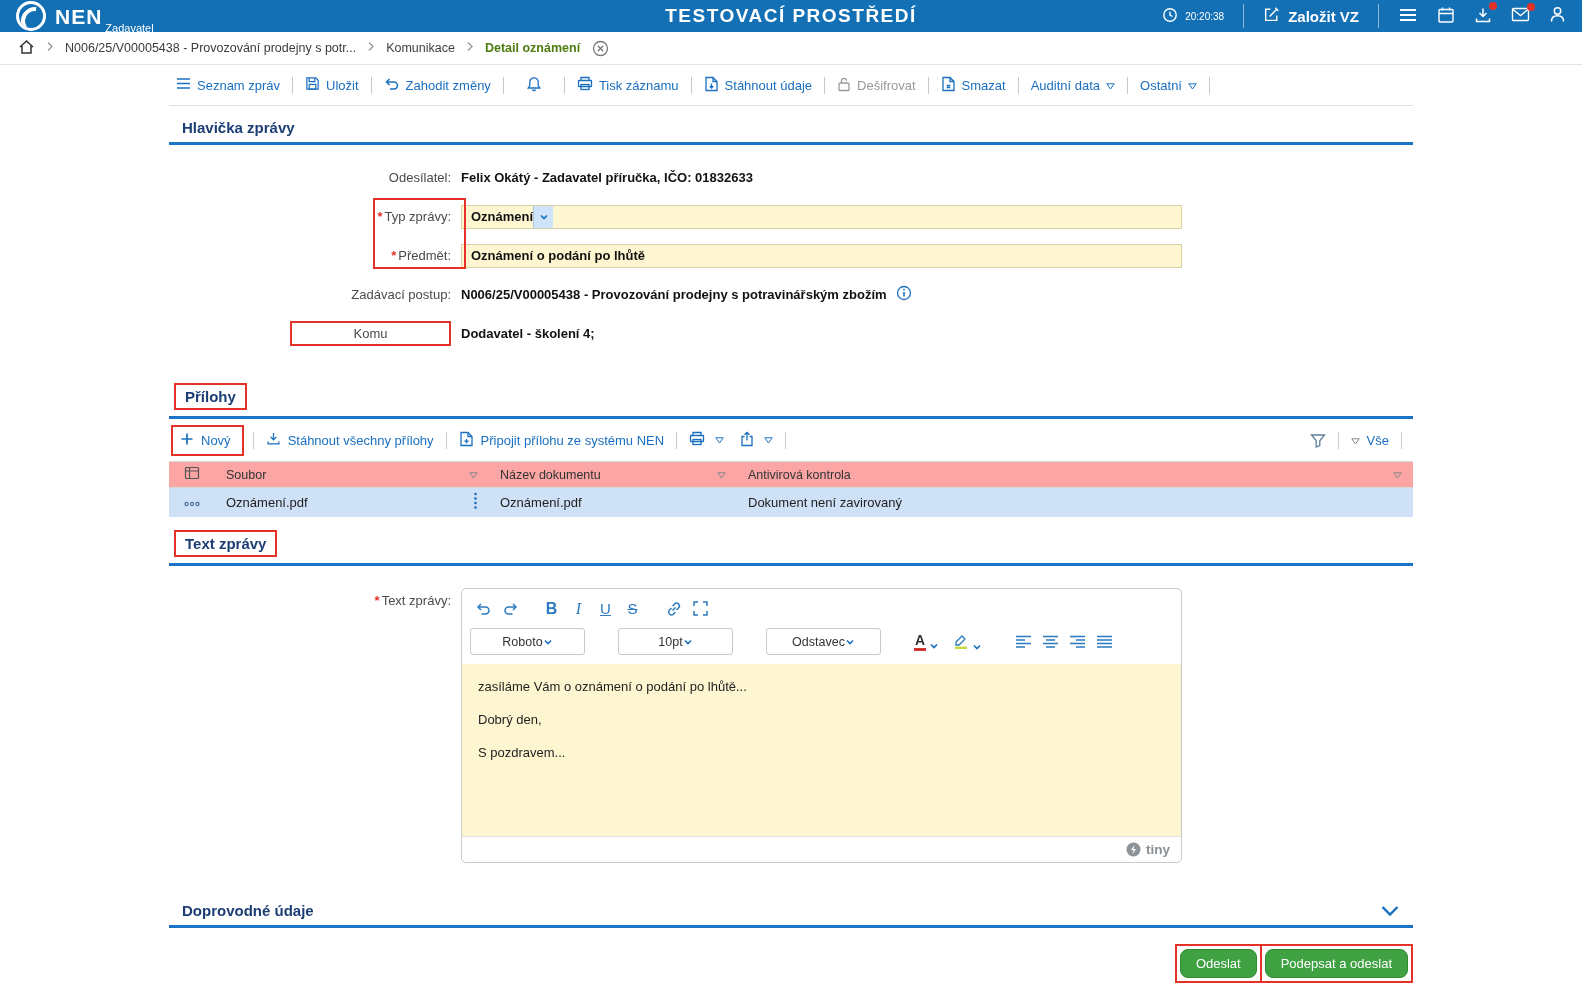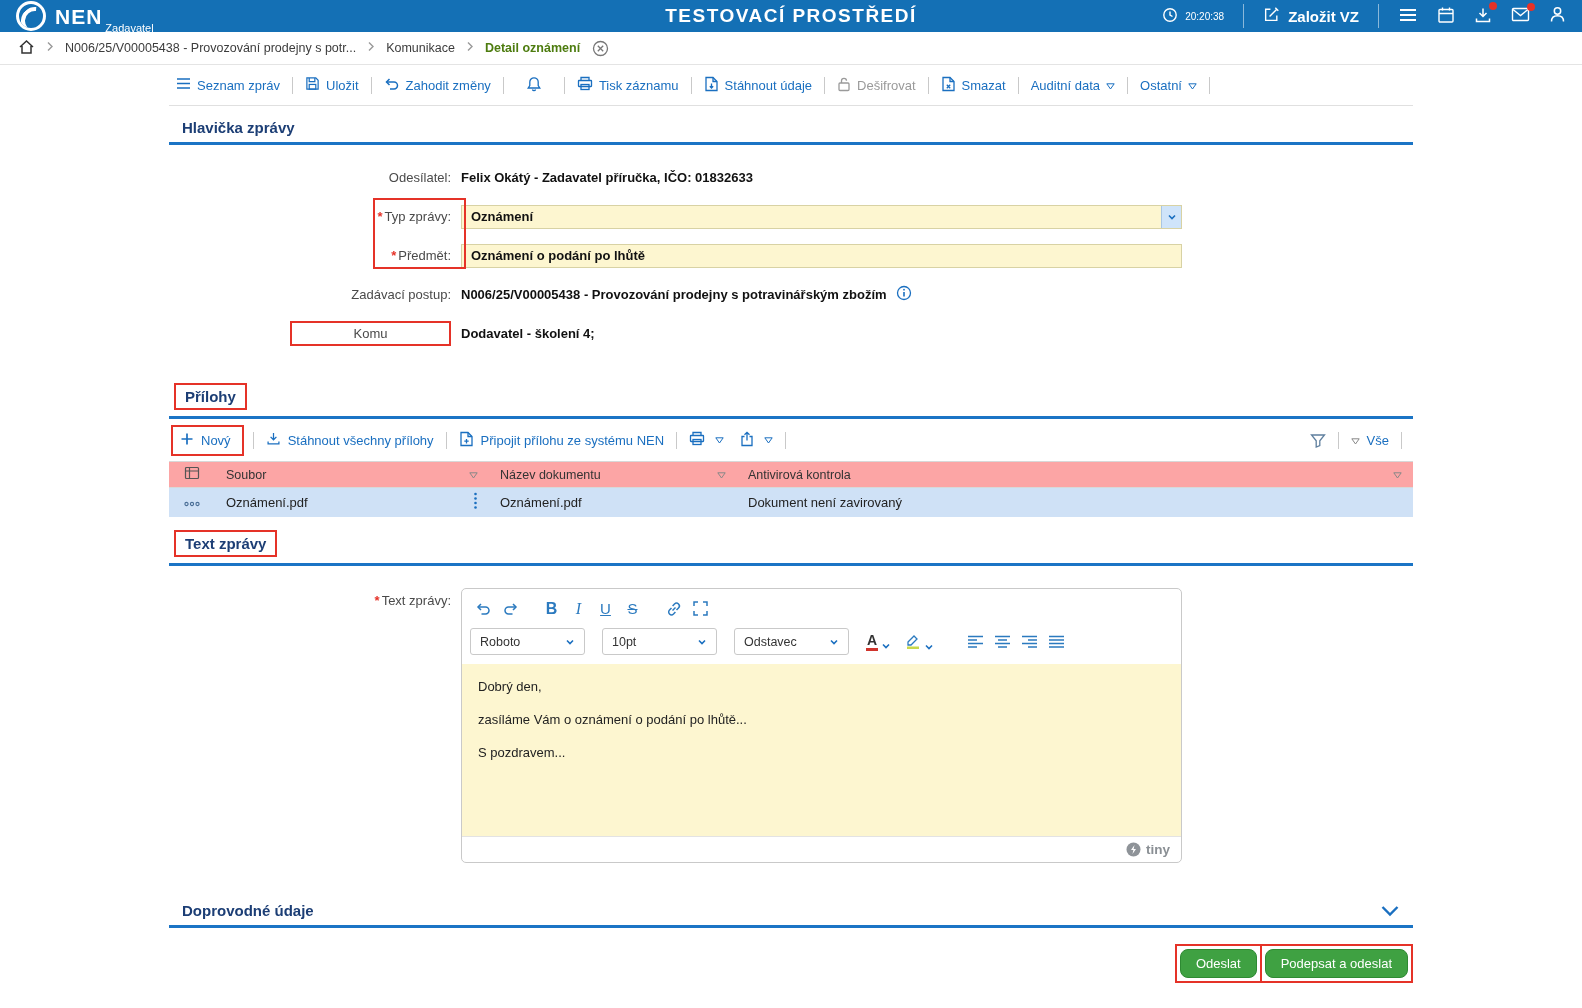--- a/index.html
+++ b/index.html
@@ -44,21 +44,21 @@
   .chev-wrap { display:flex; margin-right:12px; cursor:pointer; }
 
   
   .form-area { position:relative; padding:20px 0 24px; }
   .frow { display:flex; align-items:center; height:25px; margin-bottom:14px; }
   .frow:last-child { margin-bottom:0; }
   .flabel { width:292px; text-align:right; padding-right:10px; color:#4a4a4a; flex:0 0 auto; }
   .req { color:#e53228; margin-right:2px; font-weight:bold; }
   .fvalue { font-weight:bold; color:#111; display:flex; align-items:center; gap:9px; }
   .input-like { width:721px; background:#fdf6d0; border:1px solid #d8d2a4; height:24px; display:flex; align-items:center; padding:0 9px; font-weight:bold; color:#111; }
-  .select-like { justify-content:space-between; padding-right:0; cursor:pointer; }
+  .select-like { padding-right:0; cursor:pointer; }
   .dd-btn { width:20px; height:22px; background:#cfe4fa; border-left:1px solid #a9c6e3; display:flex; align-items:center; justify-content:center; color:#1a6fc0; cursor:pointer; }
   .annot-labels { position:absolute; left:204px; top:53px; width:93px; height:71px; border:2px solid #e53228; pointer-events:none; }
   .komu-box { display:inline-block; width:161px; border:2px solid #e53228; padding:3px 0; text-align:center; color:#4a4a4a; }
 
   
   .attach-bar { display:flex; align-items:center; height:42px; padding:0 2px; }
   .attach-bar .tb-item { gap:7px; }
   .newbox { border:2px solid #e53228; padding:5px 8px 5px 4px; display:flex; align-items:center; }
   .bar-right { margin-left:auto; display:flex; align-items:center; }
   .tri-sm { display:flex; margin-left:3px; }
@@ -75,21 +75,21 @@
   .editor-row .flabel { padding-top:5px; }
   .editor { width:721px; border:1px solid #c9c9c9; border-radius:5px; overflow:hidden; background:#fff; }
   .ed-row1 { display:flex; align-items:center; padding:7px 8px 3px; }
   .ed-row2 { display:flex; align-items:center; padding:4px 8px 9px; }
   .ed-btn { min-width:27px; height:25px; display:flex; align-items:center; justify-content:center; color:#2b7abf; cursor:pointer; font-size:15px; border-radius:3px; }
   .ed-gap { width:14px; }
   .b-bold { font-weight:bold; font-size:16px; }
   .b-italic { font-style:italic; font-family:"Liberation Serif",serif; font-size:16px; }
   .b-under { text-decoration:underline; font-size:15px; }
   .b-strike { text-decoration:line-through; font-size:15px; }
-  .ed-select { height:27px; border:1px solid #c9c9c9; border-radius:3px; display:flex; align-items:center; justify-content:space-between; padding:0 9px; width:115px; color:#333; font-size:12.5px; cursor:pointer; margin-right:17px; flex:0 0 auto; }
+  .ed-select { height:27px; border:1px solid #c9c9c9; border-radius:3px; display:flex; align-items:center; justify-content:center; padding:0 9px; width:115px; color:#333; font-size:12.5px; cursor:pointer; margin-right:33px; flex:0 0 auto; }
   .ed-select .chev { color:#1a6fc0; display:flex; }
   .fmt-color { display:flex; align-items:flex-end; gap:3px; margin-right:14px; cursor:pointer; }
   .fmt-A { font-weight:bold; font-size:14px; color:#333; border-bottom:3px solid #d0342c; line-height:1.2; padding:0 1px; }
   .ed-content { background:#fdf6d0; min-height:172px; padding:15px 16px; color:#222; }
   .ed-content p { margin-bottom:18px; }
   .ed-status { height:26px; display:flex; align-items:center; justify-content:flex-end; gap:5px; padding:0 11px; border-top:1px solid #e3e3e3; }
   .tiny-txt { color:#8a8f94; font-weight:bold; font-size:13.5px; }
 
   
   .footer-actions { display:flex; justify-content:flex-end; margin-top:16px; padding-bottom:12px; }
@@ -548,22 +548,22 @@
               </svg>
             </span>
           <span class="ed-btn">
               <svg width="17" height="14" viewBox="0 0 17 14" stroke="#2b7abf" stroke-width="1.5" fill="none">
                 <path d="M1 1.5 H16 M1 5 H16 M1 8.5 H16 M1 12 H16"></path>
               </svg>
             </span>
         </div>
 
         <div class="ed-content">
+          <p>zasíláme Vám o oznámení o podání po lhůtě...</p>
           <p>Dobrý den,</p>
-          <p>zasíláme Vám o oznámení o podání po lhůtě...</p>
           <p>S pozdravem...</p>
         </div>
 
         <div class="ed-status">
           <span style="display:flex;">
               <svg width="15" height="15" viewBox="0 0 15 15">
                 <circle cx="7.5" cy="7.5" r="7" fill="#8e9398"></circle>
                 <path d="M8.5 3 L5 8 H7.4 L6.5 12 L10 7 H7.6 Z" fill="#fff"></path>
               </svg>
             </span>

